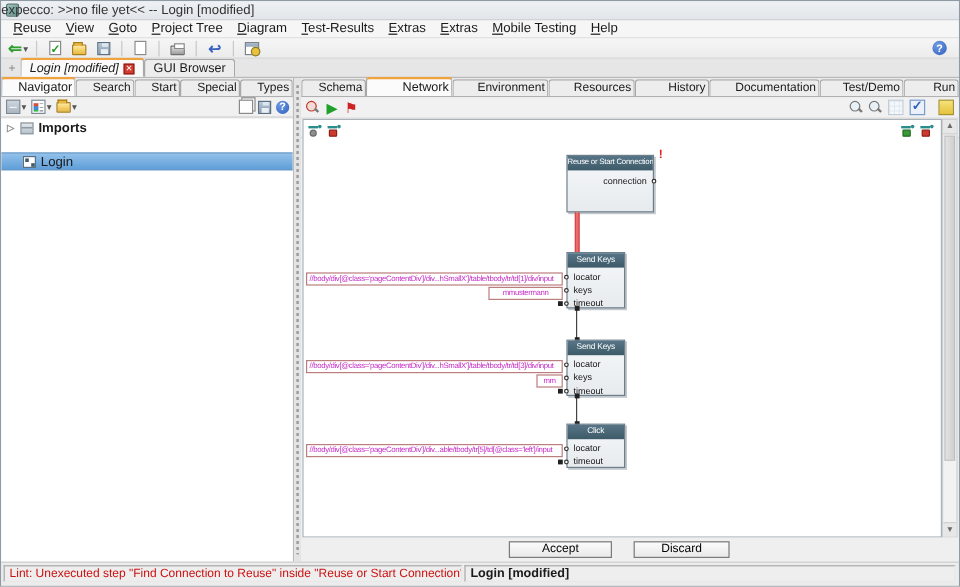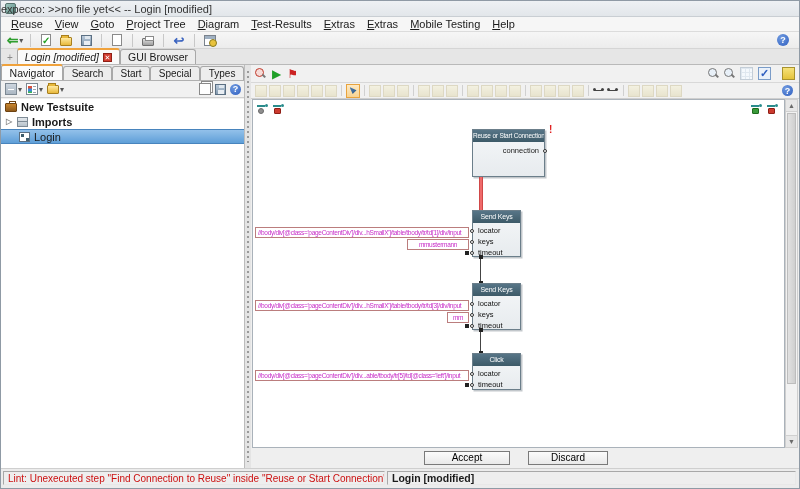--- a/index.html
+++ b/index.html
@@ -46,41 +46,41 @@
   .dtab.active { background:#fafafa; border-top:2px solid #f0a23c; font-style:italic; height:16px; }
   .closebox { width:9px; height:9px; background:#d23c2f; border:1px solid #8f1f16; color:#fff; font-size:7px; line-height:7px; text-align:center; font-style:normal; }
 
   
   .left-panel  { position:absolute; left:0; top:64px; width:244px; bottom:20px; background:#efefef; border-right:1px solid #bcbcbc; }
   .splitter    { position:absolute; left:244px; top:64px; width:6px; bottom:20px; background:#e4e4e4; }
   .splitter::before { content:""; position:absolute; left:2px; top:6px; bottom:6px; width:2px; background:repeating-linear-gradient(#9a9a9a 0 2px, transparent 2px 5px); }
   .right-panel { position:absolute; left:250px; top:64px; right:0; bottom:20px; background:#efefef; }
 
   .ptabs { display:flex; height:16px; align-items:flex-end; background:#e9e9e9; border-bottom:1px solid #b0b0b0; }
-  .ptab { flex:1 1 auto; text-align:center; font-size:10px; padding:1px 2px; border:1px solid #a8a8a8; border-bottom:none; border-radius:3px 3px 0 0; background:#ededed; height:14px; white-space:nowrap; overflow:hidden; }
+  .ptab { flex:1 1 auto; text-align:right; font-size:10px; padding:1px 2px; border:1px solid #a8a8a8; border-bottom:none; border-radius:3px 3px 0 0; background:#ededed; height:14px; white-space:nowrap; overflow:hidden; }
   .ptab.active { background:#fbfbfb; border-top:2px solid #f0a23c; height:16px; font-size:10.5px; }
 
   .lp-toolbar { height:17px; background:#f1f1f1; border-bottom:1px solid #cfcfcf; display:flex; align-items:center; padding:0 3px; gap:2px; }
   .mini { display:flex; align-items:center; height:14px; padding:0 1px; }
   .ico12 { width:12px; height:12px; display:inline-block; position:relative; }
   .ico-grid { background:linear-gradient(#cdd6df,#aab6c2); border:1px solid #7c8893; }
   .ico-grid::before { content:""; position:absolute; inset:2px; background:
       linear-gradient(#fff 0 1px, transparent 1px) 0 3px/100% 4px repeat-y; }
   .ico-list { background:#fff; border:1px solid #7c8893; }
   .ico-list::before { content:""; position:absolute; left:1px; top:2px; width:4px; height:7px;
       background:linear-gradient(#d94f3c 0 2px, #3c8ad9 3px 5px, #3cb54f 6px 8px); }
   .ico-list::after { content:""; position:absolute; left:6px; top:2px; right:1px; height:7px;
       background:repeating-linear-gradient(#9aa4ad 0 1px, transparent 1px 3px); }
   .ico-copy { background:#fff; border:1px solid #8a8a8a; box-shadow:2px -2px 0 -1px #fff, 2px -2px 0 0 #8a8a8a; }
   .lp-toolbar .right { margin-left:auto; display:flex; gap:4px; align-items:center; }
 
   .lp-tree { position:absolute; top:34px; bottom:0; left:0; right:0; background:#fff; overflow:hidden; }
   .trow { display:flex; align-items:center; height:15px; font-size:11px; gap:4px; padding-left:4px; }
   .trow.bold { font-weight:bold; }
-  .trow.selected { background:linear-gradient(#93c1ea,#5f9fd8); border-top:1px solid #4884bd; border-bottom:1px solid #4884bd; }
+  .trow.selected { background:linear-gradient(#93c1ea,#5f9fd8); border-top:1px solid #4884bd; border-bottom:1px solid #4884bd;margin-top:13px; }
   .expander { color:#8a8a8a; font-size:8px; width:8px; text-align:center; }
   .ind { width:10px; }
   .ico-suitcase { width:12px; height:9px; background:linear-gradient(#c9862f,#8f5a1a); border:1px solid #6e4312; border-radius:1px; position:relative; margin-top:2px; }
   .ico-suitcase::before { content:""; position:absolute; left:3px; top:-3px; width:5px; height:2px; border:1px solid #6e4312; border-bottom:none; }
   .ico-package { width:11px; height:10px; background:linear-gradient(#e3e8ec,#b7c2cb); border:1px solid #7e8b96; position:relative; }
   .ico-package::before { content:""; position:absolute; left:0; right:0; top:3px; height:1px; background:#7e8b96; }
   .ico-net { width:11px; height:10px; background:#fff; border:1px solid #5c7083; position:relative; }
   .ico-net::before { content:""; position:absolute; left:1px; top:1px; width:3px; height:3px; background:#3f5d6c; box-shadow:5px 4px 0 #3f5d6c; }
 
   
@@ -242,39 +242,45 @@
           <span class="caret">▾</span>
         </span>
       <span class="right">
         <span class="ico12 ico-copy"></span>
         <span class="icon-floppy"></span>
         <span class="icon-help" style="width:11px;height:11px;">?</span>
       </span>
     </div>
     <div class="lp-tree">
       <div class="trow bold">
-        <span class="ico-suitcase"></span>
-        <span>New Testsuite</span>
-      </div>
-      <div class="trow bold">
         <span class="expander">▷</span>
         <span class="ico-package"></span>
         <span>Imports</span>
       </div>
       <div class="trow selected">
         <span class="ind"></span>
         <span class="ico-net"></span>
         <span>Login</span>
       </div>
     </div>
   </div>
 
   <div class="splitter"></div>
 
   <div class="right-panel">
+    <div class="ptabs">
+      <span class="ptab" style="flex:0 0 54px">Schema</span>
+      <span class="ptab active" style="flex:0 0 72px">Network</span>
+      <span class="ptab" style="flex:0 0 80px">Environment</span>
+      <span class="ptab" style="flex:0 0 72px">Resources</span>
+      <span class="ptab" style="flex:0 0 62px">History</span>
+      <span class="ptab" style="flex:1 0 92px">Documentation</span>
+      <span class="ptab" style="flex:0 0 70px">Test/Demo</span>
+      <span class="ptab" style="flex:0 0 46px">Run</span>
+    </div>
 
     <div class="rp-toolbar1">
       <span class="magnifier red"></span>
       <span class="play">▶</span>
       <span class="flag">⚑</span>
       <span class="right">
         <span class="magnifier"></span>
         <span class="magnifier"></span>
         <span class="grid-btn"></span>
         <span class="checkbox">✓</span>

